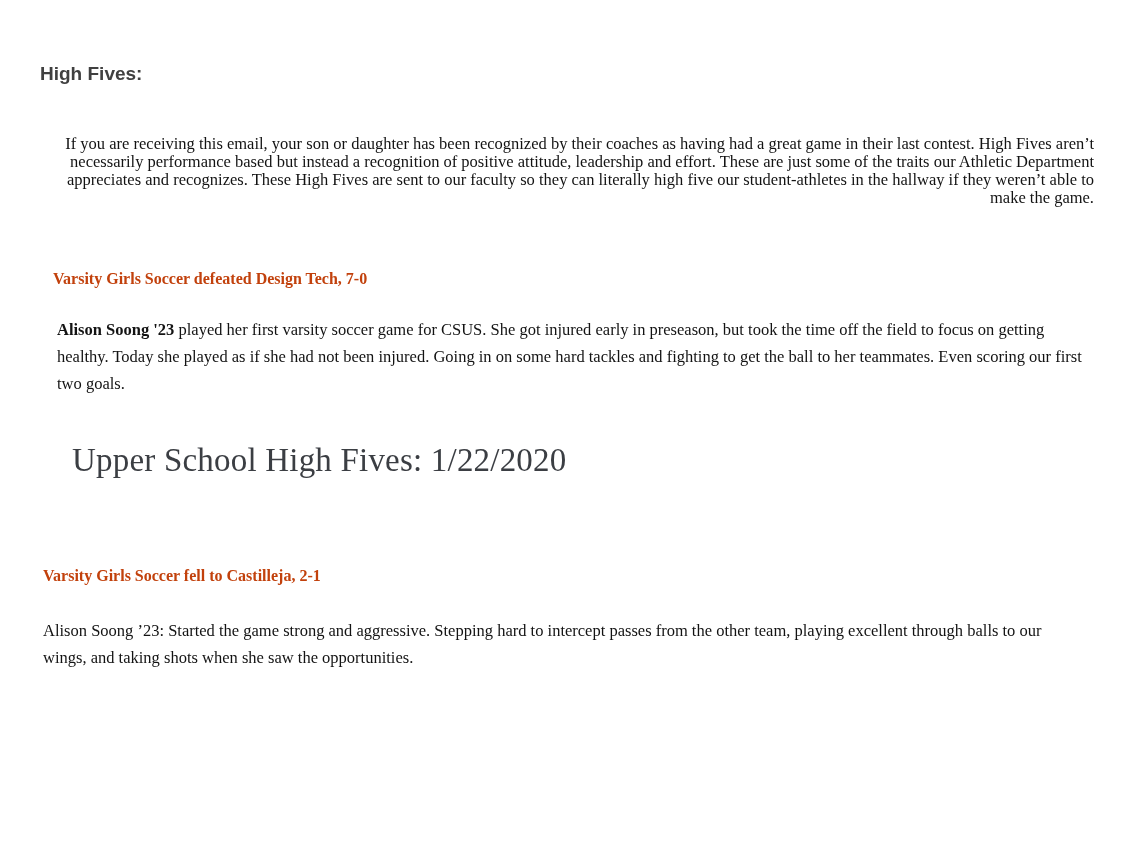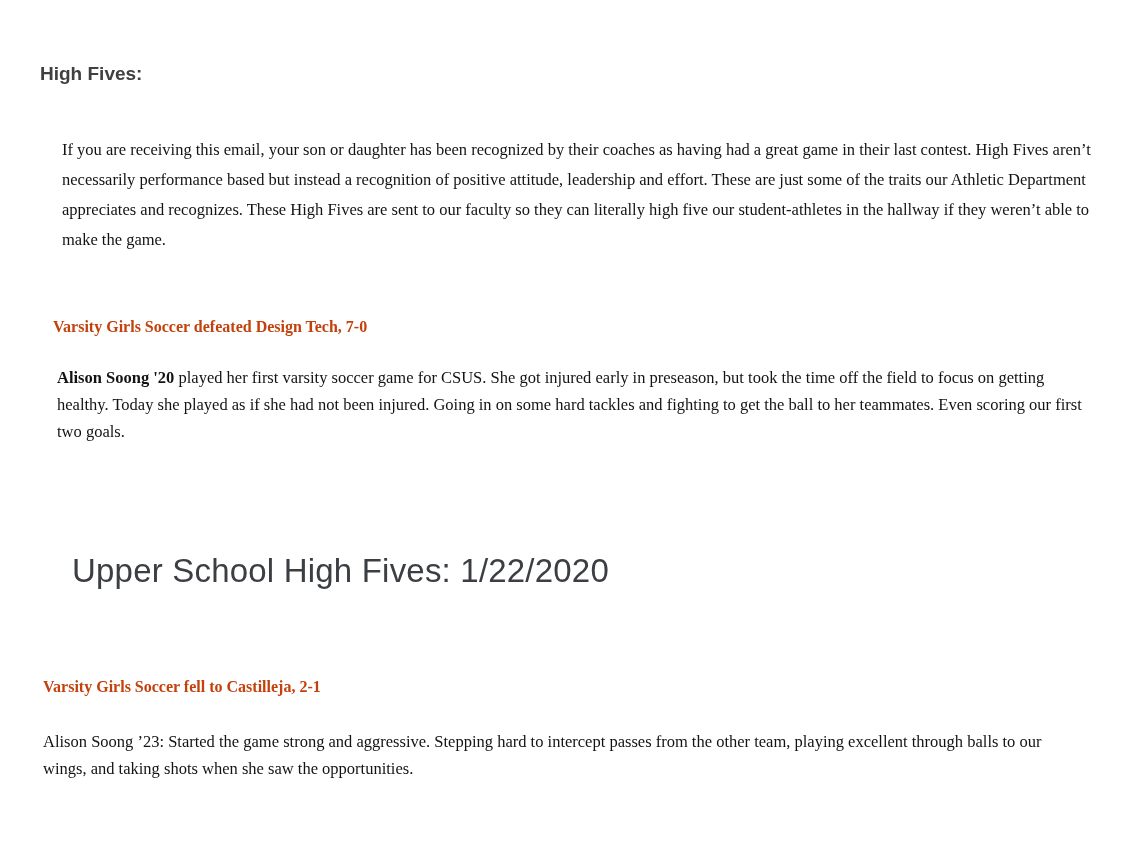--- a/index.html
+++ b/index.html
@@ -20,33 +20,34 @@
     font-weight: 700;
     font-size: 19px;
     line-height: 24px;
     color: #404040;
   }
   .intro {
     margin: 49px 30px 0 62px;
     width: 1032px;
     font-family: "Liberation Serif", serif;
     font-size: 16.5px;
-    line-height: 30px;
+    line-height: 18px;
     color: #131313;
+    text-align: right;
   }
   .big-heading {
     font-family: "Liberation Sans", sans-serif;
     font-weight: 400;
     font-size: 33px;
     line-height: 44px;
     color: #3b3e43;
     letter-spacing: 0.2px;
   }
   .heading-1 { margin: 43px 0 0 81px; }
-  .heading-2 { margin: 104px 0 0 72px; }
+  .heading-2 { margin: 41px 0 0 72px; font-family: Liberation Serif, serif; }
   .match-subhead {
     font-family: "Liberation Serif", serif;
     font-weight: 700;
     font-size: 16px;
     line-height: 20px;
     color: #c2410c;
   }
   .subhead-1 { margin: 62px 0 0 53px; }
   .subhead-2 { margin: 84px 0 0 43px; }
   .recap {
@@ -64,21 +65,21 @@
 
 <div class="page">
 
   <div class="doc-title">High Fives:</div>
 
   <p class="intro">If you are receiving this email, your son or daughter has been recognized by their coaches as having had a great game in their last contest. High Fives aren’t necessarily performance based but instead a recognition of positive attitude, leadership and effort. These are just some of the traits our Athletic Department appreciates and recognizes. These High Fives are sent to our faculty so they can literally high five our student-athletes in the hallway if they weren’t able to make the game.</p>
 
 
   <div class="match-subhead subhead-1">Varsity Girls Soccer defeated Design Tech, 7-0</div>
 
-  <p class="recap recap-1"><strong>Alison Soong '20</strong><span> played her first varsity soccer game for CSUS. She got injured early in preseason, but took the time off the field to focus on getting healthy. Today she played as if she had not been injured. Going in on some hard tackles and fighting to get the ball to her teammates. Even scoring our first two goals.</span></p>
+  <p class="recap recap-1"><strong>Alison Soong '23</strong><span> played her first varsity soccer game for CSUS. She got injured early in preseason, but took the time off the field to focus on getting healthy. Today she played as if she had not been injured. Going in on some hard tackles and fighting to get the ball to her teammates. Even scoring our first two goals.</span></p>
 
   <div class="big-heading heading-2">Upper School High Fives: 1/22/2020</div>
 
   <div class="match-subhead subhead-2">Varsity Girls Soccer fell to Castilleja, 2-1</div>
 
   <p class="recap recap-2">Alison Soong ’23: Started the game strong and aggressive. Stepping hard to intercept passes from the other team, playing excellent through balls to our wings, and taking shots when she saw the opportunities.</p>
 
 </div>
 
 </body></html>

